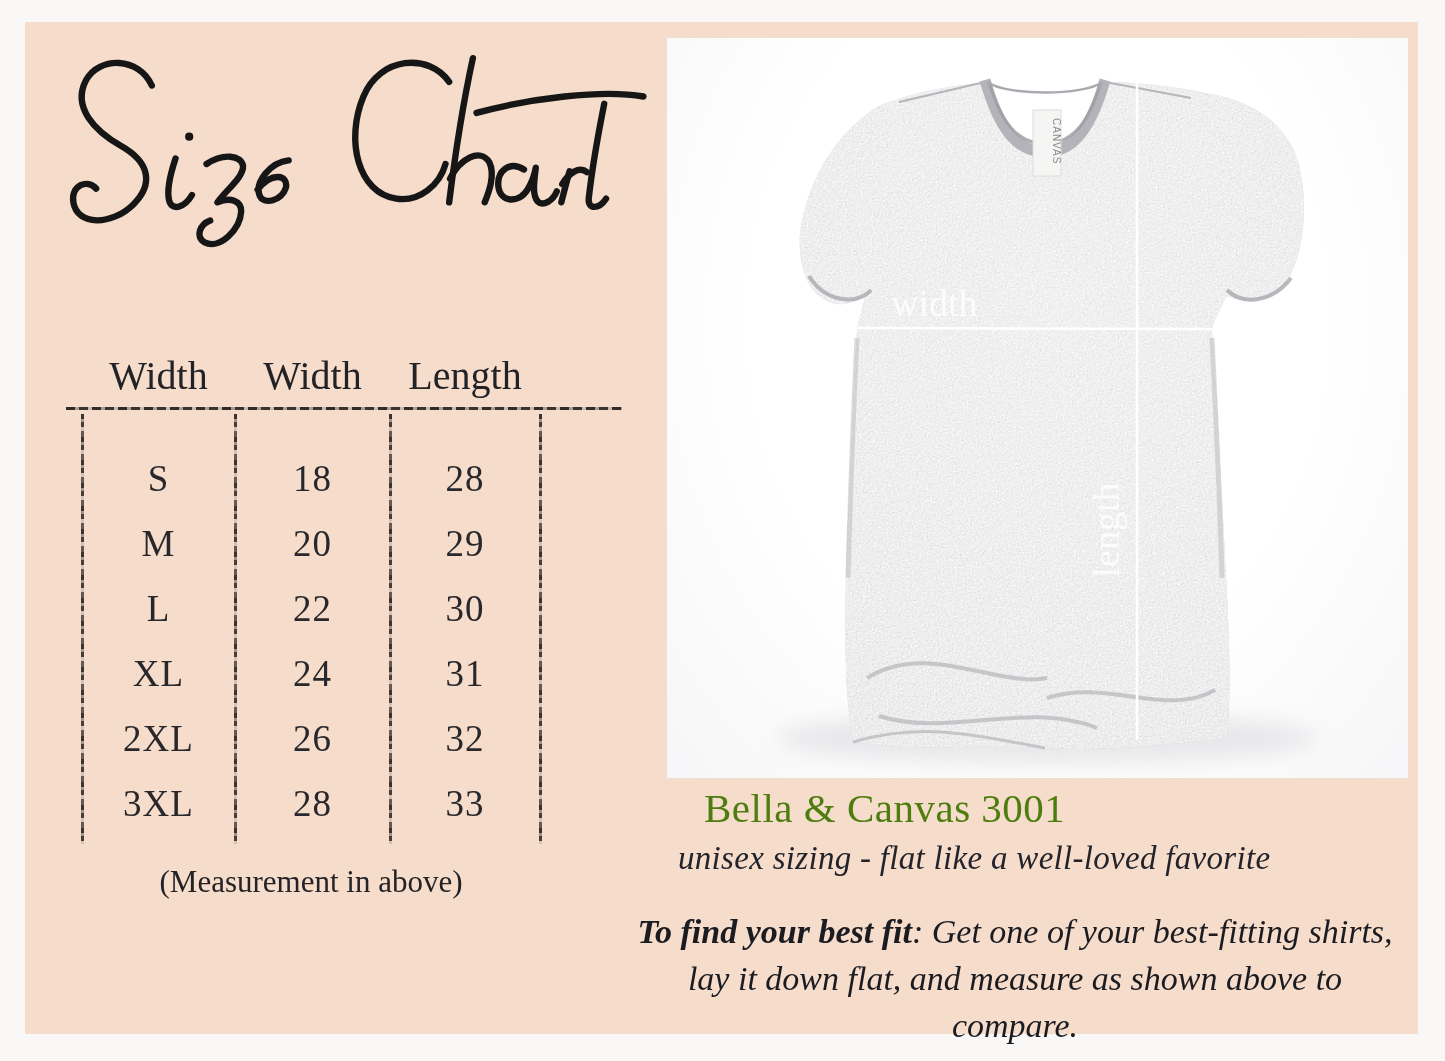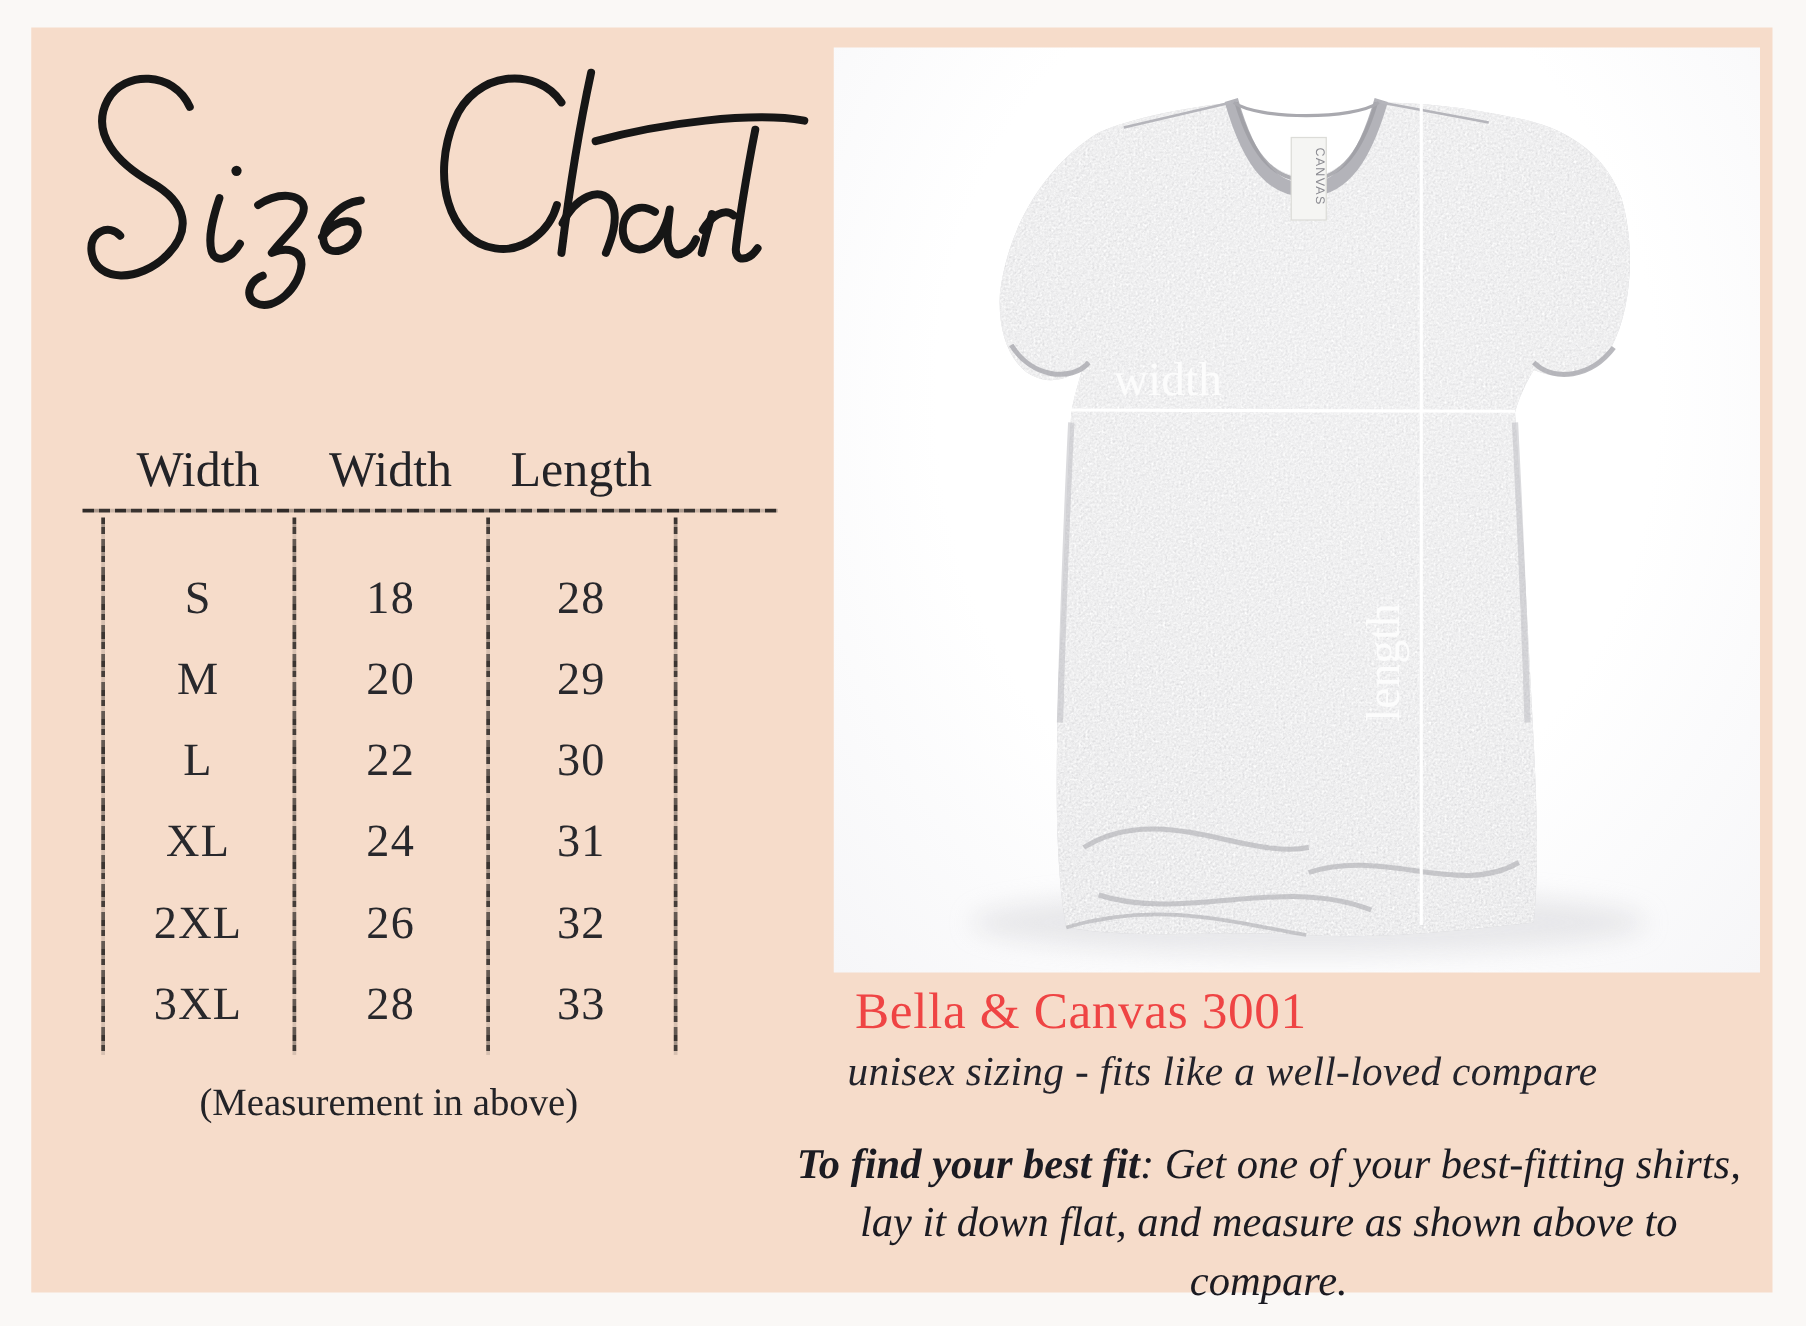--- a/index.html
+++ b/index.html
@@ -27,21 +27,21 @@
 
   .note{position:absolute;left:66px;top:864px;width:490px;text-align:center;font-size:31px;color:#232327;}
   .disclaimer{position:absolute;left:48px;top:917px;font-size:25px;color:#1d1d20;white-space:nowrap;}
 
   
   .photo{position:absolute;left:667px;top:38px;width:741px;height:740px;
          background:radial-gradient(ellipse at 50% 38%, #ffffff 55%, #f6f6f8 100%);}
   .photo svg{display:block;width:100%;height:100%;}
 
   
-  .product{position:absolute;left:684px;top:784px;font-size:41px;letter-spacing:.5px;color:#ef4444;}
+  .product{position:absolute;left:704px;top:784px;font-size:41px;letter-spacing:.5px;color:#4d7c0f;}
   .subtitle{position:absolute;left:678px;top:840px;font-size:33px;font-style:italic;color:#23232b;letter-spacing:.3px;}
   .tip{position:absolute;left:632px;top:908px;width:766px;text-align:center;
        font-size:34px;font-style:italic;color:#1b1b22;line-height:47px;}
   .tip b{font-weight:bold;}
 </style>
 </head>
 <body>
 
 <div class="canvas">
   <div class="panel"></div>
@@ -174,18 +174,18 @@
       <text transform="translate(386 80) rotate(90)" font-family="Liberation Sans, sans-serif" font-size="10" letter-spacing="1" fill="#8a8a90">CANVAS</text>
 
       <line x1="188" y1="290" x2="545" y2="291" stroke="#ffffff" stroke-width="2.5"></line>
       <line x1="470" y1="42" x2="470" y2="702" stroke="#ffffff" stroke-width="2.5"></line>
       <text x="224" y="278" font-family="Liberation Serif, serif" font-size="38" fill="#fcfcfc">width</text>
       <text transform="translate(452 492) rotate(-90)" text-anchor="middle" font-family="Liberation Serif, serif" font-size="38" fill="#fcfcfc">length</text>
     </svg>
   </div>
 
   <div class="product">Bella &amp; Canvas 3001</div>
-  <div class="subtitle">unisex sizing - fits like a well-loved compare</div>
+  <div class="subtitle">unisex sizing - flat like a well-loved favorite</div>
   <div class="tip">
     <span><b>To find your best fit</b><span>: Get one of your best-fitting shirts,</span></span><br>
     <span>lay it down flat, and measure as shown above to compare.</span>
   </div>
 </div>
 
 </body></html>

